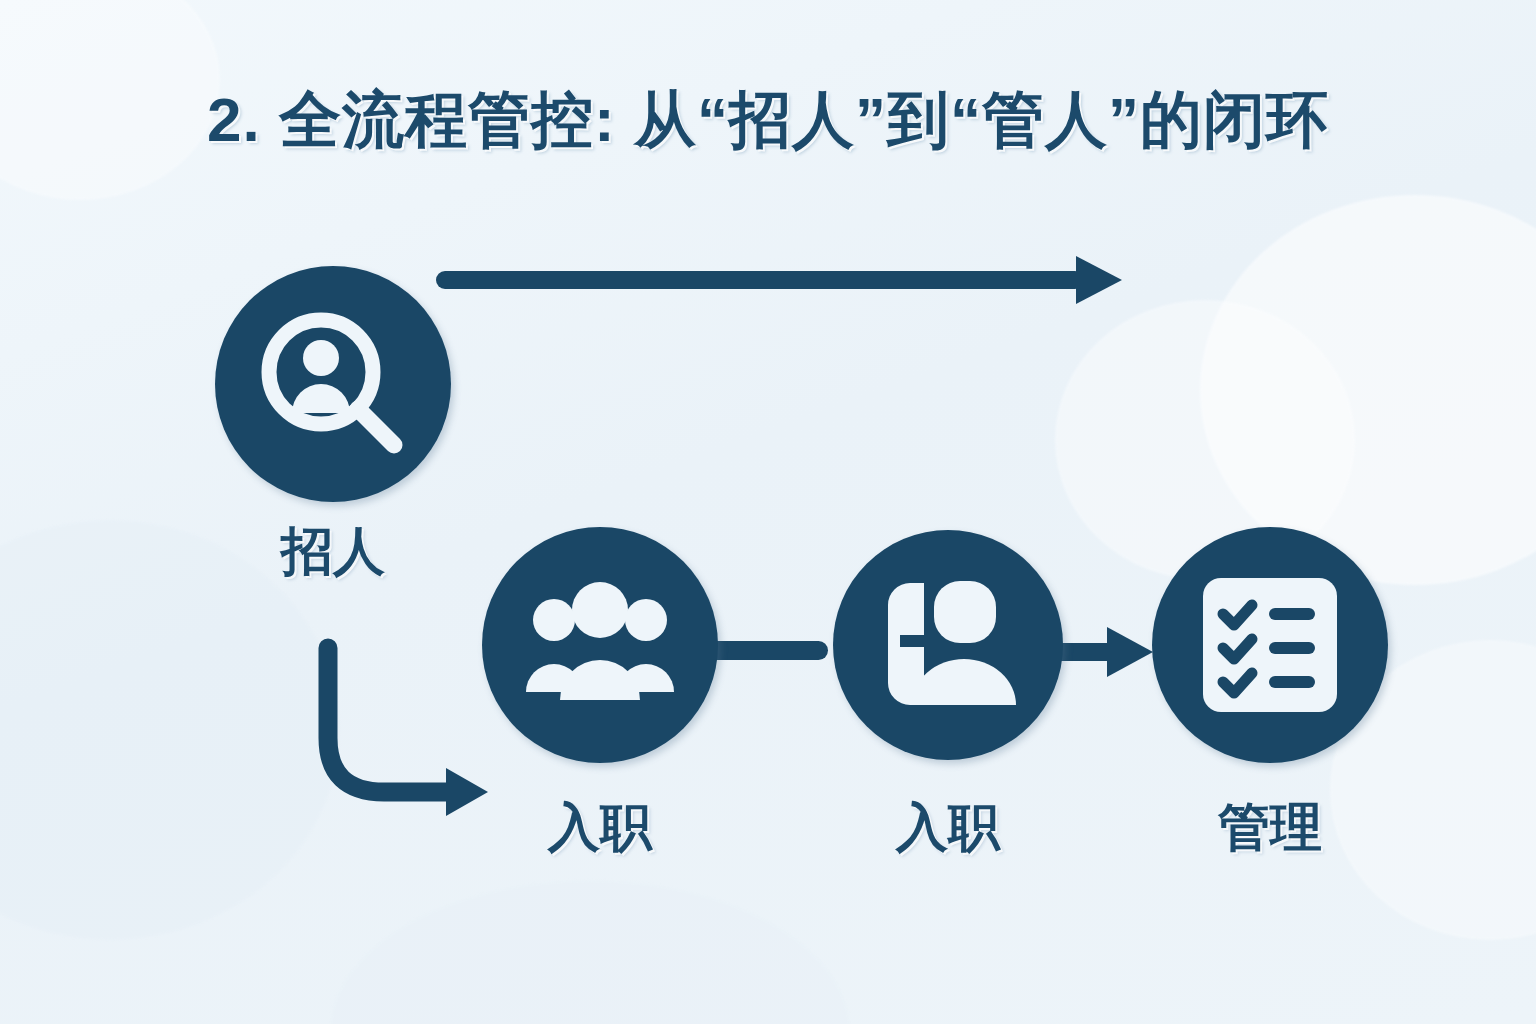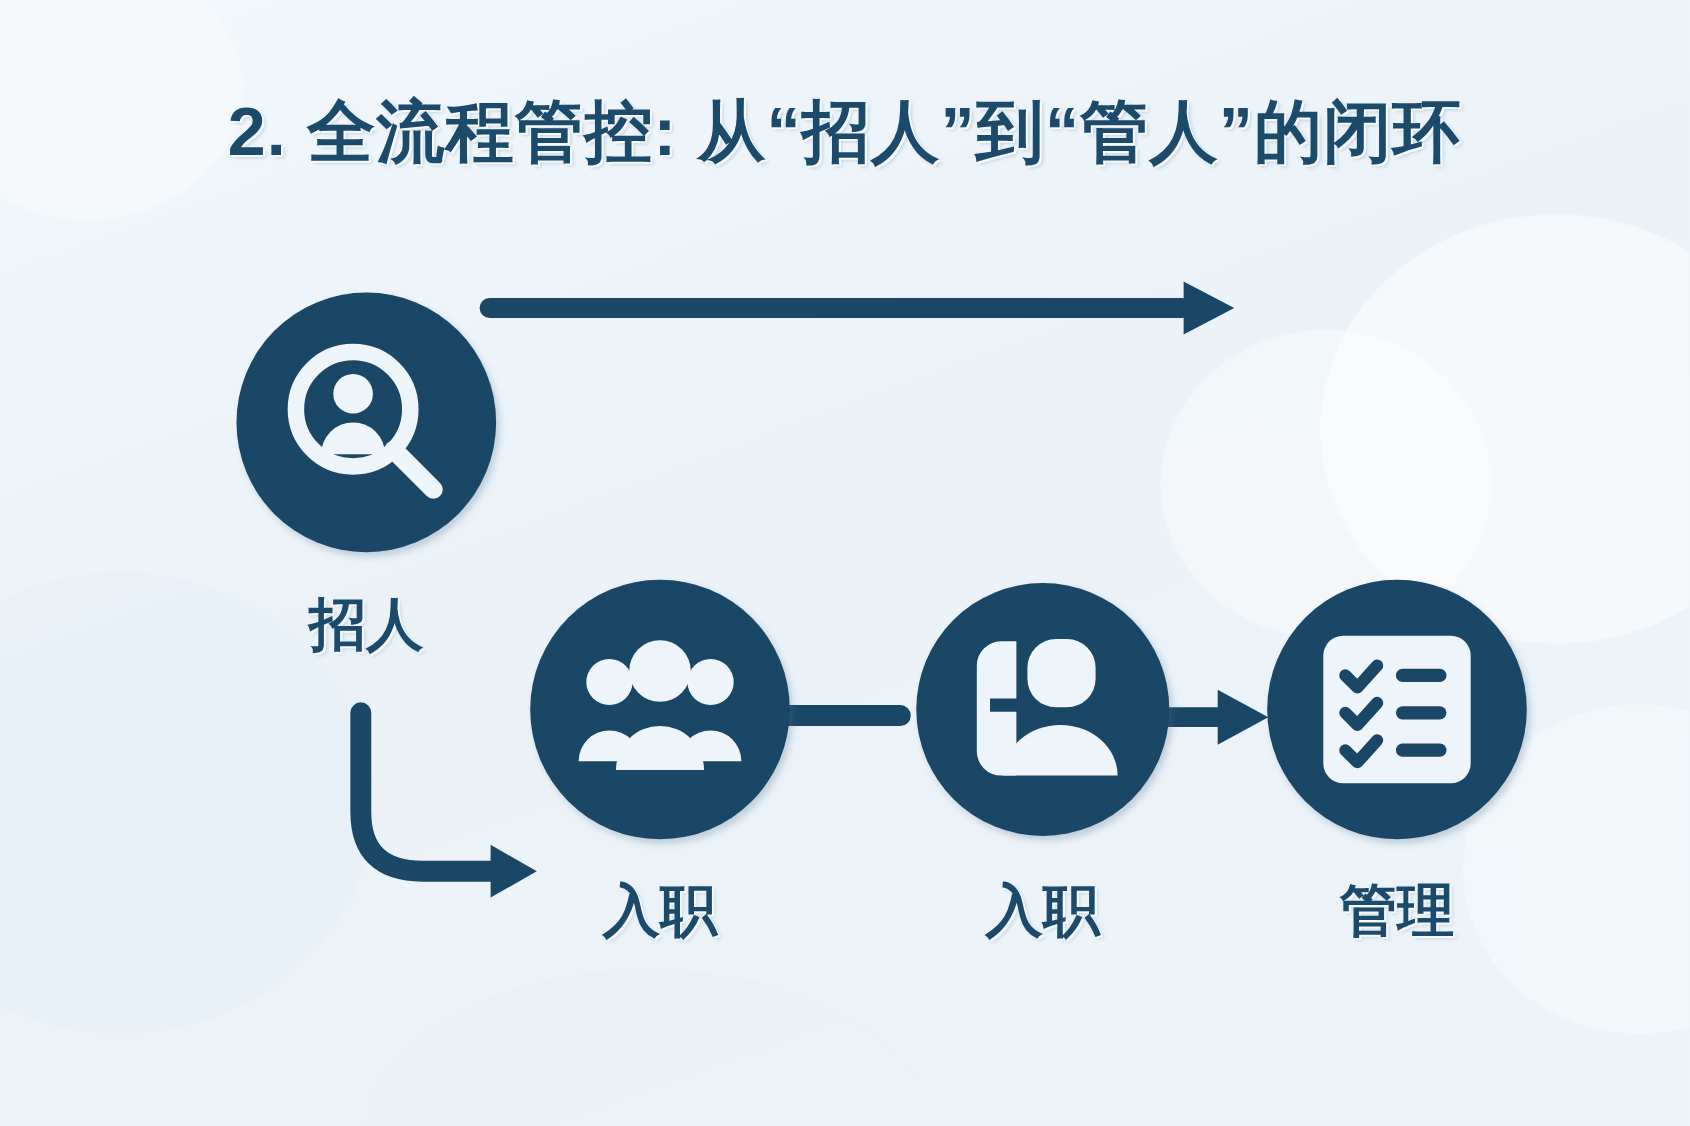--- a/index.html
+++ b/index.html
@@ -74,21 +74,21 @@
     font-size: 52px;
     font-weight: 700;
     color: #1c4a6b;
     text-shadow: 2px 2px 0 rgba(255,255,255,0.8),
                  3px 3px 3px rgba(150,175,200,0.40);
     white-space: nowrap;
   }
 
   
   #node-recruit   .circle { left: 215px;  top: 266px; width: 236px; height: 236px; }
-  #node-recruit   .node-label { left: 215px; top: 533px; width: 236px; }
+  #node-recruit   .node-label { left: 215px; top: 517px; width: 236px; }
 
   #node-onboard1  .circle { left: 482px;  top: 527px; width: 236px; height: 236px; }
   #node-onboard1  .node-label { left: 482px; top: 793px; width: 236px; }
 
   #node-onboard2  .circle { left: 833px;  top: 530px; width: 230px; height: 230px; }
   #node-onboard2  .node-label { left: 833px; top: 793px; width: 230px; }
 
   #node-manage    .circle { left: 1152px; top: 527px; width: 236px; height: 236px; }
   #node-manage    .node-label { left: 1152px; top: 793px; width: 236px; text-align: center; }
 

